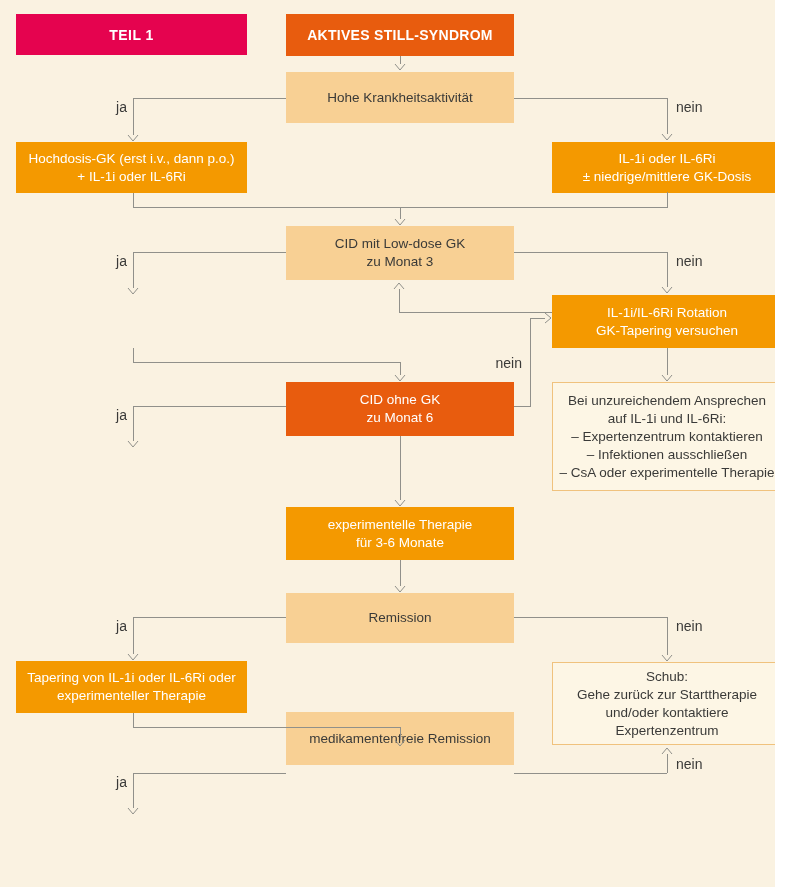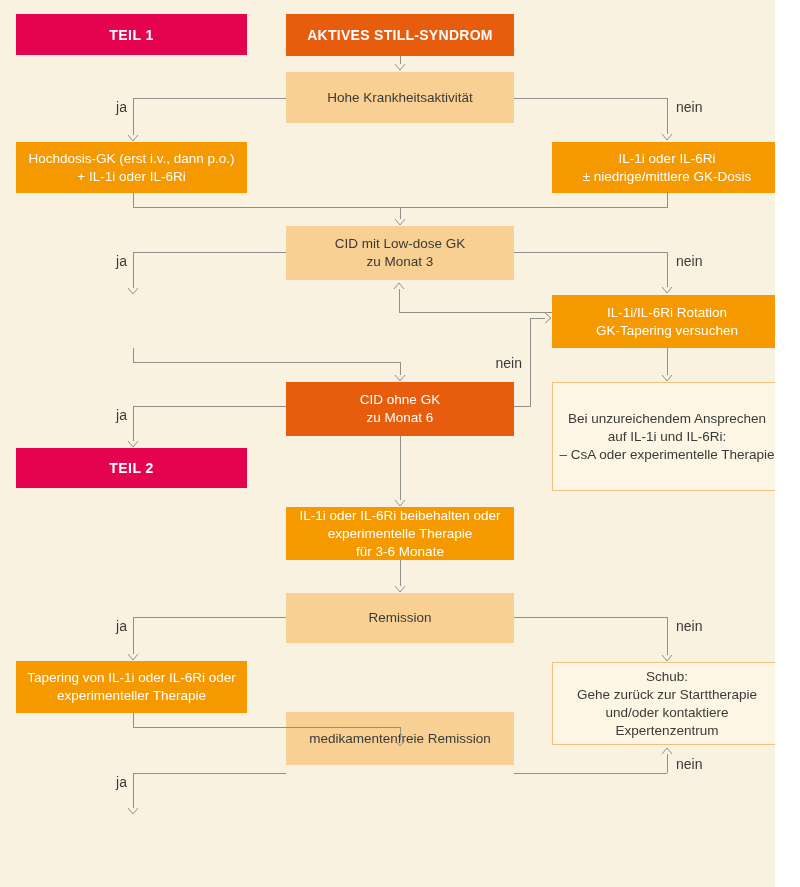--- a/index.html
+++ b/index.html
@@ -59,34 +59,32 @@
 
 
   <div class="box box--orange" style="left:552px;top:295px;width:230px;height:53px">
     <div class="ln">IL-1i/IL-6Ri Rotation</div>
     <div class="ln">GK-Tapering versuchen</div>
   </div>
 
   <div class="box box--outline" style="left:552px;top:382px;width:230px;height:109px">
     <div class="ln">Bei unzureichendem Ansprechen</div>
     <div class="ln">auf IL-1i und IL-6Ri:</div>
+    <div class="ln">– Expertenzentrum kontaktieren</div>
+    <div class="ln">– Infektionen ausschließen</div>
     <div class="ln">– CsA oder experimentelle Therapie</div>
   </div>
 
   <div class="box box--darkorange" style="left:286px;top:382px;width:228px;height:54px">
     <div class="ln">CID ohne GK</div>
     <div class="ln">zu Monat 6</div>
   </div>
 
-  <div class="box box--pink" style="left:16px;top:448px;width:231px;height:40px">
-    <div class="ln">TEIL 2</div>
-  </div>
 
   <div class="box box--orange" style="left:286px;top:507px;width:228px;height:53px">
-    <div class="ln">IL-1i oder IL-6Ri beibehalten oder</div>
     <div class="ln">experimentelle Therapie</div>
     <div class="ln">für 3-6 Monate</div>
   </div>
 
   <div class="box box--tan" style="left:286px;top:593px;width:228px;height:50px">
     <div class="ln">Remission</div>
   </div>
 
   <div class="box box--orange" style="left:16px;top:661px;width:231px;height:52px">
     <div class="ln">Tapering von IL-1i oder IL-6Ri oder</div>

